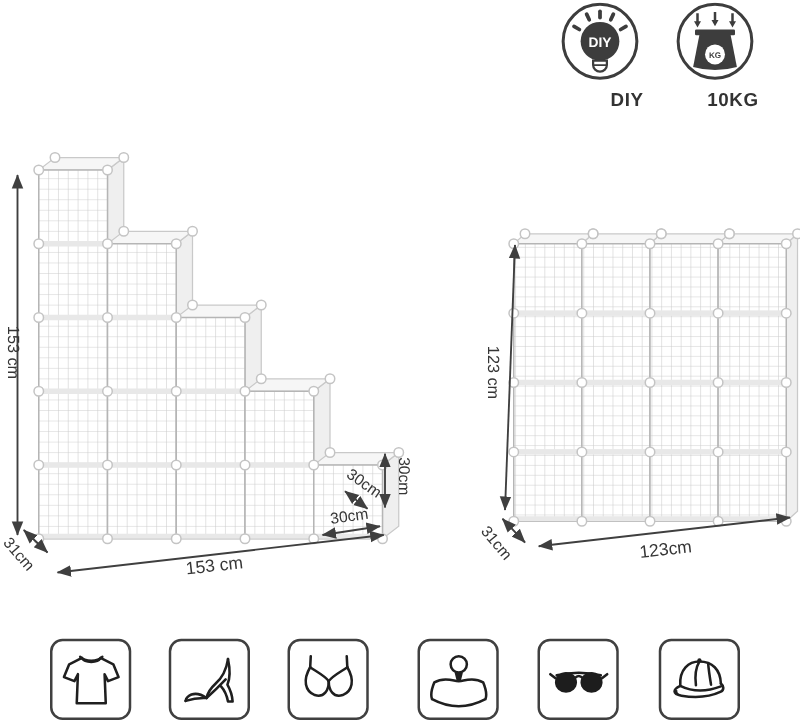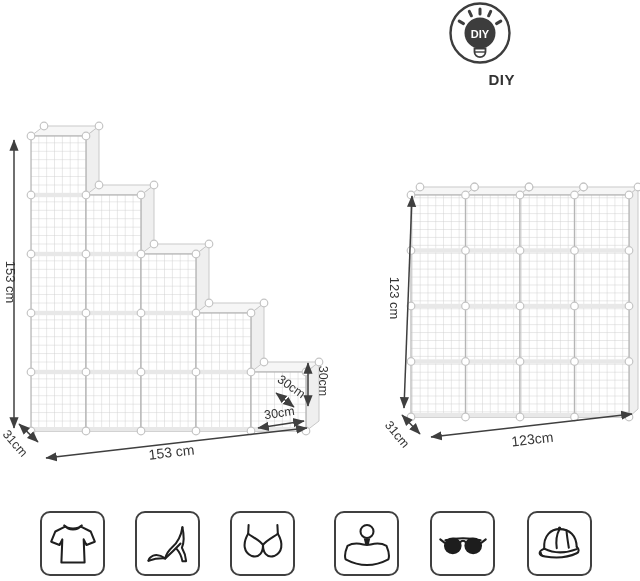--- a/index.html
+++ b/index.html
@@ -36,20 +36,38 @@
         <line x1="51.5" y1="21.6" x2="55.8" y2="19.1"></line>
       </g>
       <circle cx="35" cy="31" r="15.5" fill="#3d3d3d"></circle>
       <text x="35" y="35.5" text-anchor="middle" fill="#ffffff" style="font:bold 11px 'Liberation Sans',sans-serif">DIY</text>
       <path d="M29.5,46.5 h11 v3.5 a5.5,5.2 0 0 1 -11,0 z" fill="none" stroke="#3d3d3d" stroke-width="1.8"></path>
       <line x1="29.5" y1="50" x2="40.5" y2="50" stroke="#3d3d3d" stroke-width="1.4"></line>
     </svg>
     <div class="badge-label">DIY</div>
   </div>
 
+  <div class="badge" style="left:537px;top:2px;">
+    <svg width="70" height="64" viewBox="0 0 70 64">
+      <circle cx="35" cy="31" r="29.5" fill="none" stroke="#3d3d3d" stroke-width="2.4"></circle>
+      <g>
+        <g stroke="#3d3d3d" stroke-width="2">
+          <line x1="21" y1="8.5" x2="21" y2="16"></line>
+          <line x1="35" y1="7.5" x2="35" y2="15"></line>
+          <line x1="49" y1="8.5" x2="49" y2="16"></line>
+        </g>
+        <path d="M18.2,15 L21,20 L23.8,15 z M32.2,14 L35,19 L37.8,14 z M46.2,15 L49,20 L51.8,15 z" fill="#3d3d3d"></path>
+      </g>
+      <rect x="19" y="21.5" width="32" height="4.6" rx="1" fill="#3d3d3d"></rect>
+      <path d="M22.5,26 L47.5,26 L52.5,51.5 Q35,56.5 17.5,51.5 Z" fill="#3d3d3d"></path>
+      <circle cx="35" cy="41.5" r="8" fill="#ffffff"></circle>
+      <text x="35" y="44" text-anchor="middle" fill="#3d3d3d" style="font:bold 6.5px 'Liberation Sans',sans-serif">KG</text>
+    </svg>
+    <div class="badge-label">10KG</div>
+  </div>
 
   <svg class="abs" style="left:0;top:118px;" width="345" height="354" viewBox="0 118 345 354">
     <defs>
       <pattern id="mesh1" width="7.857" height="8.43" patternUnits="userSpaceOnUse">
         <path d="M7.857,0 V8.43 M0,8.43 H7.857" stroke="#cdcdcd" stroke-width="0.9" fill="none"></path>
       </pattern>
       <marker id="ah1" viewBox="0 0 10 10" refX="8.5" refY="5" markerWidth="8.5" markerHeight="8.5" orient="auto-start-reverse">
         <path d="M0,1.4 L9,5 L0,8.6 z" fill="#3f3f3f"></path>
       </marker>
     </defs>

